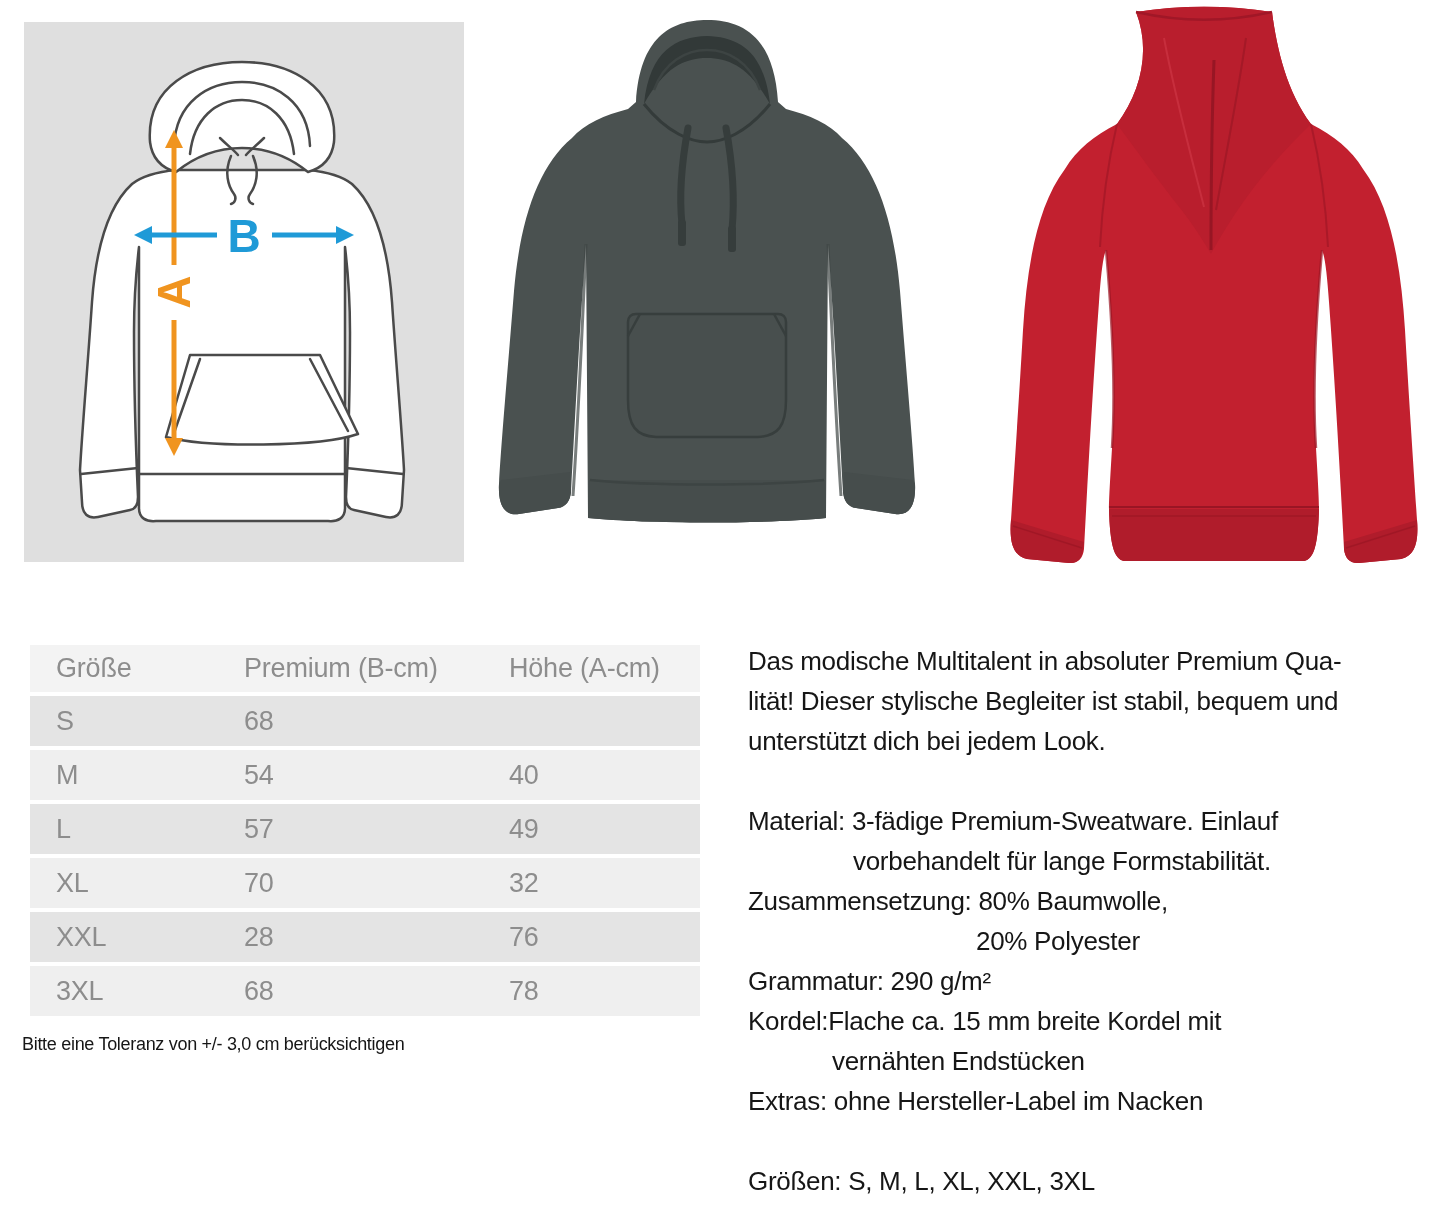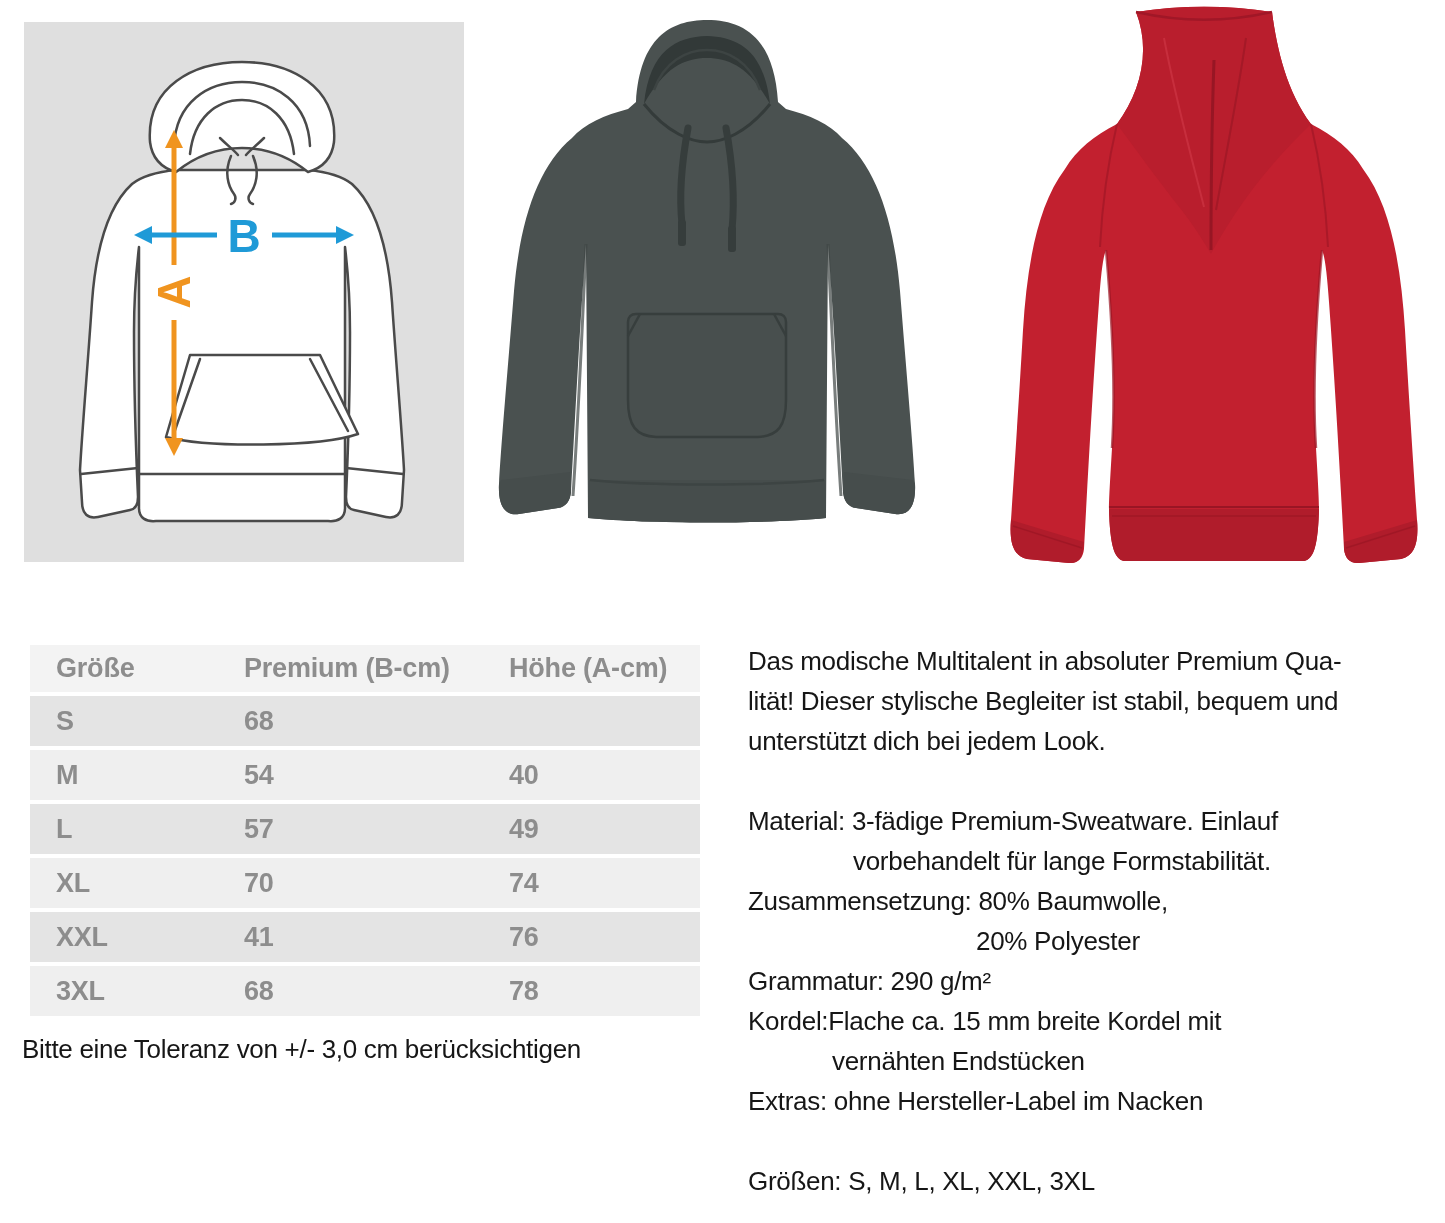--- a/index.html
+++ b/index.html
@@ -4,30 +4,30 @@
 <style>
   html,body{margin:0;padding:0;background:#ffffff;}
   .canvas{position:relative;width:1445px;height:1223px;background:#ffffff;overflow:hidden;
           font-family:"Liberation Sans", sans-serif;}
   .abs{position:absolute;}
 
   
   .diagram-panel{left:24px;top:22px;width:440px;height:540px;background:#dfdfdf;}
 
   
-  .size-table{left:30px;top:645px;width:670px;font-weight:bold;}
+  .size-table{left:30px;top:645px;width:670px;}
   .trow{display:grid;grid-template-columns:188px 265px 1fr;align-items:center;
         padding-left:26px;font-size:27px;color:#8d8d8d;letter-spacing:-0.2px;}
   .thead{height:47px;background:#f3f3f3;margin-bottom:4px;}
   .tr{height:50px;margin-bottom:4px;}
   .row-dark{background:#e4e4e4;}
   .row-light{background:#efefef;}
 
   
-  .tolerance{left:22px;top:1034px;font-size:26px;color:#161616;letter-spacing:-0.3px;white-space:nowrap;}
+  .tolerance{left:22px;top:1034px;font-size:18px;color:#161616;letter-spacing:-0.3px;white-space:nowrap;}
 
   
   .description{left:748px;top:641px;width:700px;font-size:26px;color:#161616;letter-spacing:-0.3px;}
   .dline{height:40px;line-height:40px;white-space:nowrap;}
   .ind-a{padding-left:105px;}
   .ind-b{padding-left:228px;}
   .ind-c{padding-left:84px;}
 
   svg{display:block;}
   text.measure{font-family:"Liberation Sans", sans-serif;font-weight:bold;font-size:46px;}
@@ -187,25 +187,25 @@
       <div>40</div>
     </div>
     <div class="trow tr row-dark">
       <div>L</div>
       <div>57</div>
       <div>49</div>
     </div>
     <div class="trow tr row-light">
       <div>XL</div>
       <div>70</div>
-      <div>74</div>
+      <div>32</div>
     </div>
     <div class="trow tr row-dark">
       <div>XXL</div>
-      <div>41</div>
+      <div>28</div>
       <div>76</div>
     </div>
     <div class="trow tr row-light">
       <div>3XL</div>
       <div>68</div>
       <div>78</div>
     </div>
   </div>
 
   <div class="abs tolerance">Bitte eine Toleranz von +/- 3,0 cm berücksichtigen</div>

